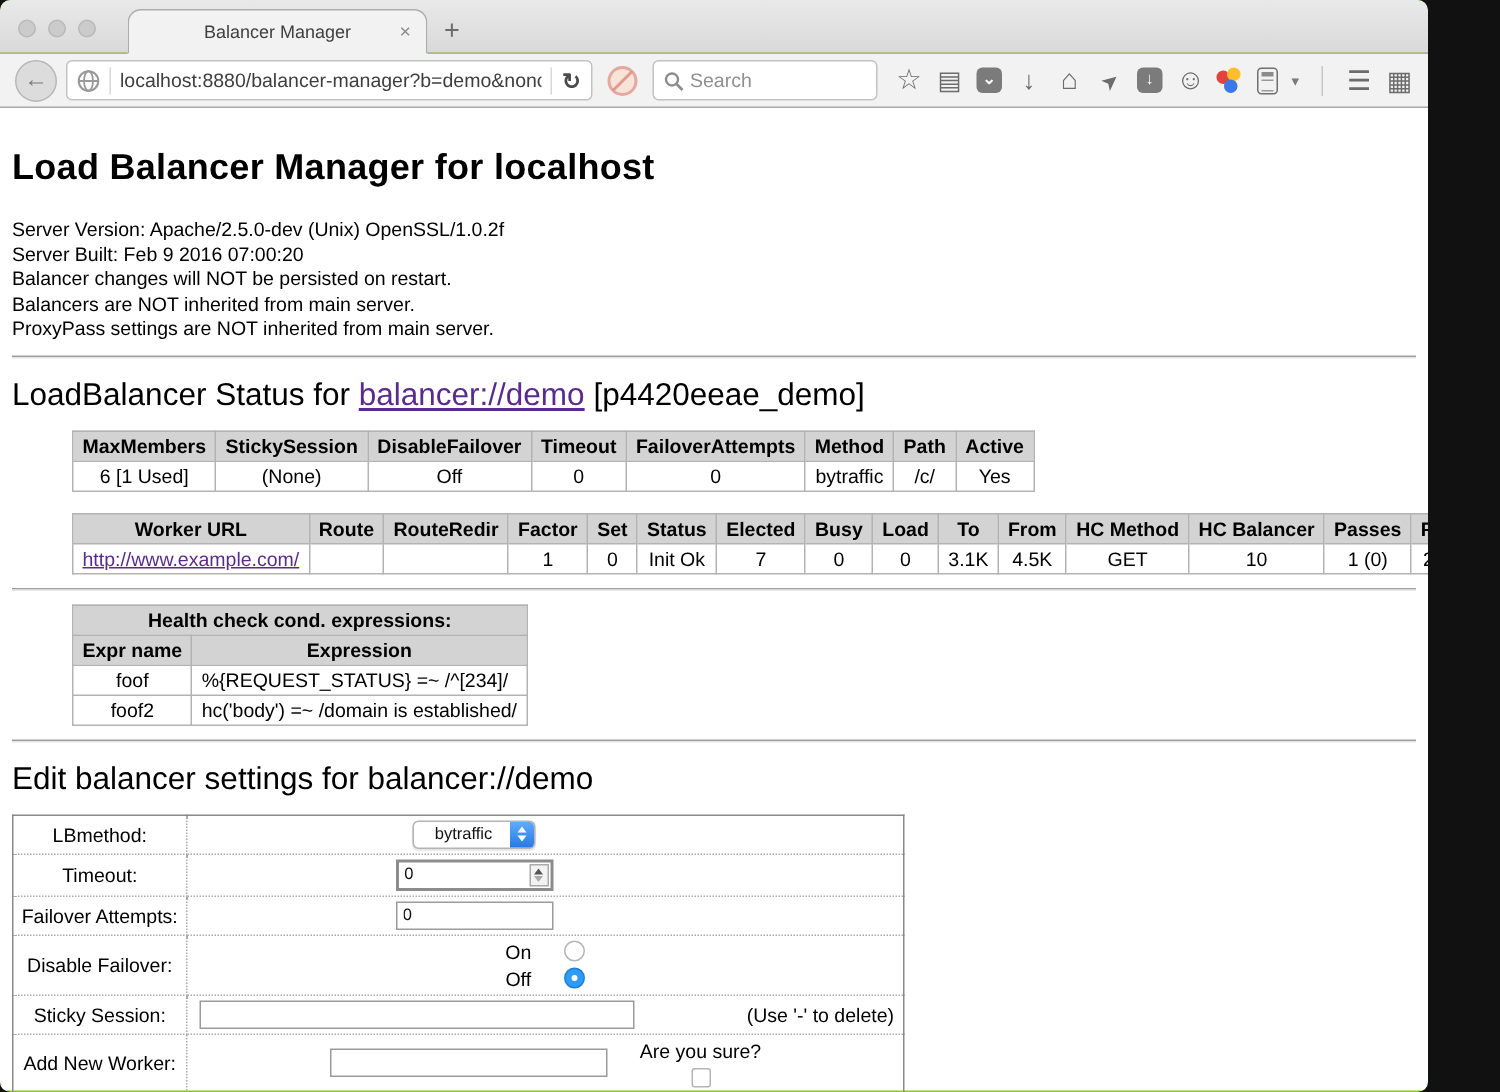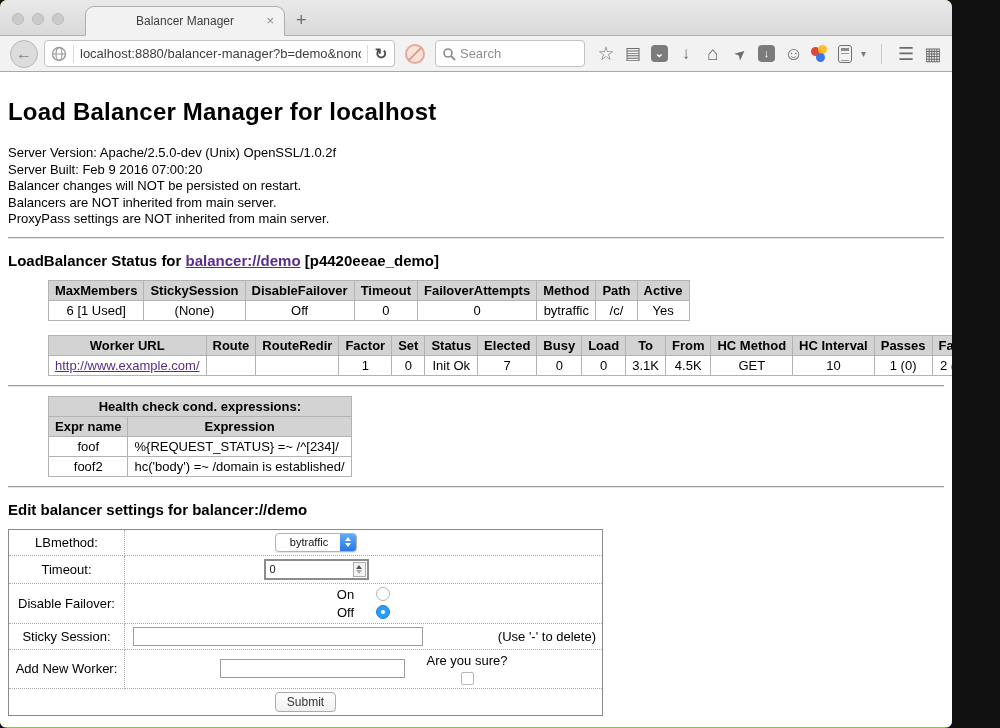--- a/index.html
+++ b/index.html
@@ -47,21 +47,21 @@
   .battery::after { content:""; position:absolute; left:2px; top:7px; right:2px; height:6px; border-top:1px solid #9a9a9a; border-bottom:1px solid #9a9a9a; }
   .caret { font-size:10px; color:#7a7a7a; }
   .vsep { width:1px; height:20px; background:#c7c7c7; margin:0 6px; }
   .menuicon { font-size:18px; }
 
   
   .content { background:#fff; height:655px; padding:0 8px; color:#000; }
   h1.ptitle { font-size:24px; font-weight:bold; padding-top:26px; letter-spacing:0.2px; }
   .info { margin-top:19px; font-size:13px; line-height:16.5px; }
   hr.rule { border:none; border-top:1px solid #9f9f9f; border-bottom:1px solid #e4e4e4; margin:9px 0; }
-  h3.sec { font-size:15px; font-weight:bold; margin:13px 0 11px; }
+  h3.sec { font-size:21px; font-weight:normal; margin:13px 0 11px; }
   a.plink { color:#5a2b8c; text-decoration:underline; }
 
   table.dt { border-collapse:collapse; font-size:13px; margin-bottom:4px;margin-left:40px; }
   table.dt th, table.dt td { border:1px solid #b3b3b3; padding:2px 6px; white-space:nowrap; text-align:center; }
   table.dt th { background:#d3d3d3; font-weight:bold; }
   table.dt td.l { text-align:left; }
   table.gap { margin-top:14px; }
   table.worker { width:962px; }
   table.health td.expr { text-align:left; }
 
@@ -209,21 +209,21 @@
         <th>RouteRedir</th>
         <th>Factor</th>
         <th>Set</th>
         <th>Status</th>
         <th>Elected</th>
         <th>Busy</th>
         <th>Load</th>
         <th>To</th>
         <th>From</th>
         <th>HC Method</th>
-        <th>HC Interval</th>
+        <th>HC Balancer</th>
         <th>Passes</th>
         <th>Fails</th>
         <th>HC uri</th>
         <th>HC Expr</th>
       </tr>
       <tr>
         <td class="l"><a class="plink" href="#">http://www.example.com/</a></td>
         <td></td>
         <td></td>
         <td>1</td>
@@ -290,20 +290,28 @@
         <td class="lbl">Timeout:</td>
         <td>
               <div class="ctr">
           <span class="numwrap">
             <input class="txt focused" style="width: 105px;" value="0">
             <span class="spin">
                     <i class="up"></i>
                     <i class="dn"></i>
                   </span>
           </span>
+        </div>
+            </td>
+      </tr>
+      <tr>
+        <td class="lbl">Failover Attempts:</td>
+        <td>
+              <div class="ctr">
+          <input class="txt" style="width: 105px;" value="0">
         </div>
             </td>
       </tr>
       <tr>
         <td class="lbl">Disable Failover:</td>
         <td>
               <div class="radios">
           <div class="radio-row">
             <span>On</span>
             <span class="radio"></span>

